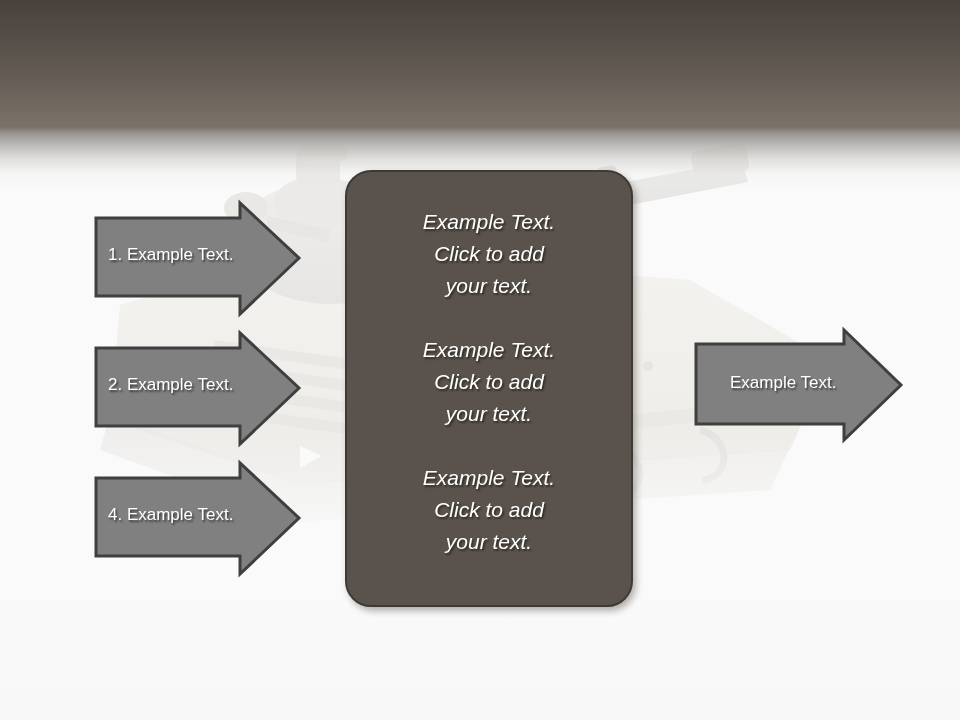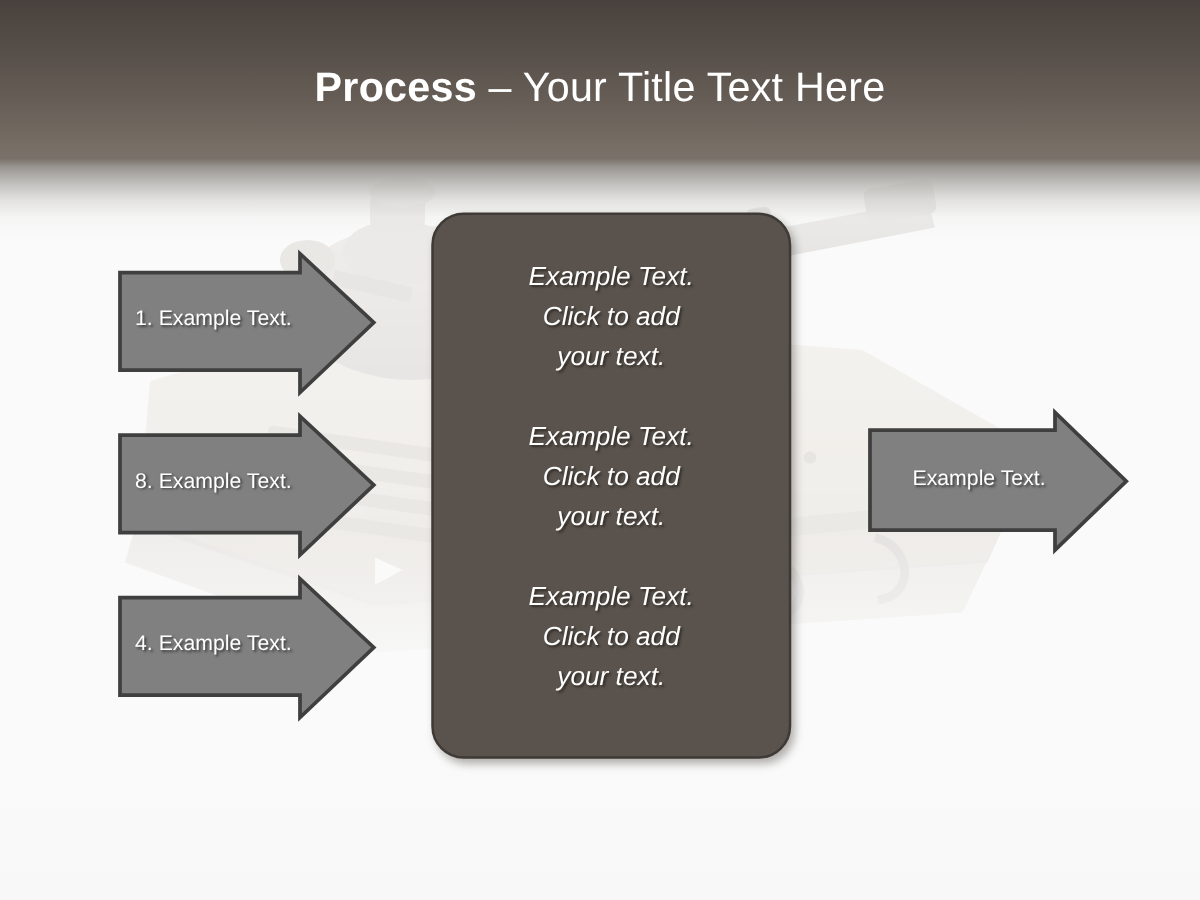--- a/index.html
+++ b/index.html
@@ -206,36 +206,33 @@
       <path d="M470 300 L800 268 L806 282 L474 314 Z" fill="#c7c1b7" opacity="0.85"></path>
 
       <path d="M300 316 L322 326 L300 338 Z" fill="#ffffff" opacity="0.9"></path>
     </svg>
   </div>
 
   <div class="bottom-wash"></div>
 
   <div class="header-band"></div>
 
-  <div class="slide-title">
-    <span class="t-bold">Process</span><span class="t-rest"> – Your Title Text Here</span>
-  </div>
 
   <div class="arrow" id="arrow-1">
     <svg width="210" height="125" viewBox="0 0 210 125" xmlns="http://www.w3.org/2000/svg">
       <path d="M2 22 L146 22 L146 7 L205 62 L146 118 L146 100 L2 100 Z" fill="#808080" stroke="#3f3f3f" stroke-width="3" stroke-linejoin="miter"></path>
     </svg>
     <span class="arrow-label">1. Example Text.</span>
   </div>
 
   <div class="arrow" id="arrow-2">
     <svg width="210" height="125" viewBox="0 0 210 125" xmlns="http://www.w3.org/2000/svg">
       <path d="M2 22 L146 22 L146 7 L205 62 L146 118 L146 100 L2 100 Z" fill="#808080" stroke="#3f3f3f" stroke-width="3" stroke-linejoin="miter"></path>
     </svg>
-    <span class="arrow-label">8. Example Text.</span>
+    <span class="arrow-label">2. Example Text.</span>
   </div>
 
   <div class="arrow" id="arrow-3">
     <svg width="210" height="125" viewBox="0 0 210 125" xmlns="http://www.w3.org/2000/svg">
       <path d="M2 22 L146 22 L146 7 L205 62 L146 118 L146 100 L2 100 Z" fill="#808080" stroke="#3f3f3f" stroke-width="3" stroke-linejoin="miter"></path>
     </svg>
     <span class="arrow-label">4. Example Text.</span>
   </div>
 
   <div class="arrow" id="arrow-out">

